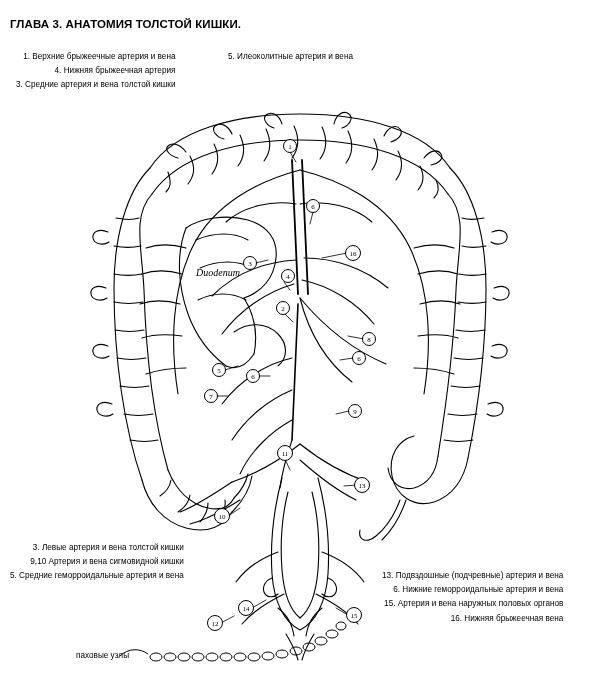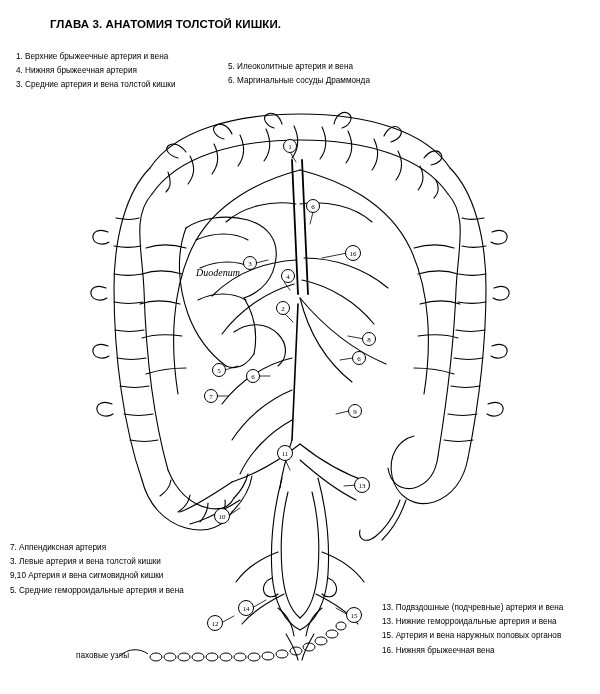--- a/index.html
+++ b/index.html
@@ -21,34 +21,34 @@
     height: 694px;
   }
   .chapter-title {
     position: absolute;
     left: 10px;
     top: 18px;
     font-size: 11.5px;
     font-weight: bold;
     letter-spacing: 0.1px;
     white-space: nowrap;
-    margin-left: 40px;
   }
   .legend {
     position: absolute;
     font-size: 8.2px;
     line-height: 14.2px;
+    text-align: right;
   }
   .legend div {
     white-space: nowrap;
   }
   #legend-top-left { left: 16px; top: 50px; }
-  #legend-top-right { left: 228px; top: 60px; }
+  #legend-top-right { left: 228px; top: 50px; }
   #legend-bottom-left { left: 10px; top: 541px; }
-  #legend-bottom-right { left: 382px; top: 601px; }
+  #legend-bottom-right { left: 382px; top: 569px; }
   .caption-nodes {
     position: absolute;
     left: 76px;
     top: 651px;
     font-size: 8.2px;
   }
   .figure {
     position: absolute;
     left: 0;
     top: 108px;
@@ -72,33 +72,31 @@
   <div class="chapter-title">ГЛАВА 3. АНАТОМИЯ ТОЛСТОЙ КИШКИ.</div>
 
   <div class="legend" id="legend-top-left">
     <div>1. Верхние брыжеечные артерия и вена</div>
     <div>4. Нижняя брыжеечная артерия</div>
     <div>3. Средние артерия и вена толстой кишки</div>
   </div>
 
   <div class="legend" id="legend-top-right">
     <div>5. Илеоколитные артерия и вена</div>
-    <div>6. Маргинальные сосуды Драммонда</div>
   </div>
 
   <div class="legend" id="legend-bottom-left">
-    <div>7. Аппендиксная артерия</div>
     <div>3. Левые артерия и вена толстой кишки</div>
     <div>9,10 Артерия и вена сигмовидной кишки</div>
     <div>5. Средние геморроидальные артерия и вена</div>
   </div>
 
   <div class="legend" id="legend-bottom-right">
     <div>13. Подвздошные (подчревные) артерия и вена</div>
-    <div>13. Нижние геморроидальные артерия и вена</div>
+    <div>6. Нижние геморроидальные артерия и вена</div>
     <div>15. Артерия и вена наружных половых органов</div>
     <div>16. Нижняя брыжеечная вена</div>
   </div>
 
   <div class="caption-nodes">паховые узлы</div>
 
   <div class="figure">
     <svg width="600" height="560" viewBox="0 0 600 560" xmlns="http://www.w3.org/2000/svg">
       <g fill="none" stroke="#000" stroke-width="1.1" stroke-linecap="round" stroke-linejoin="round">
 

